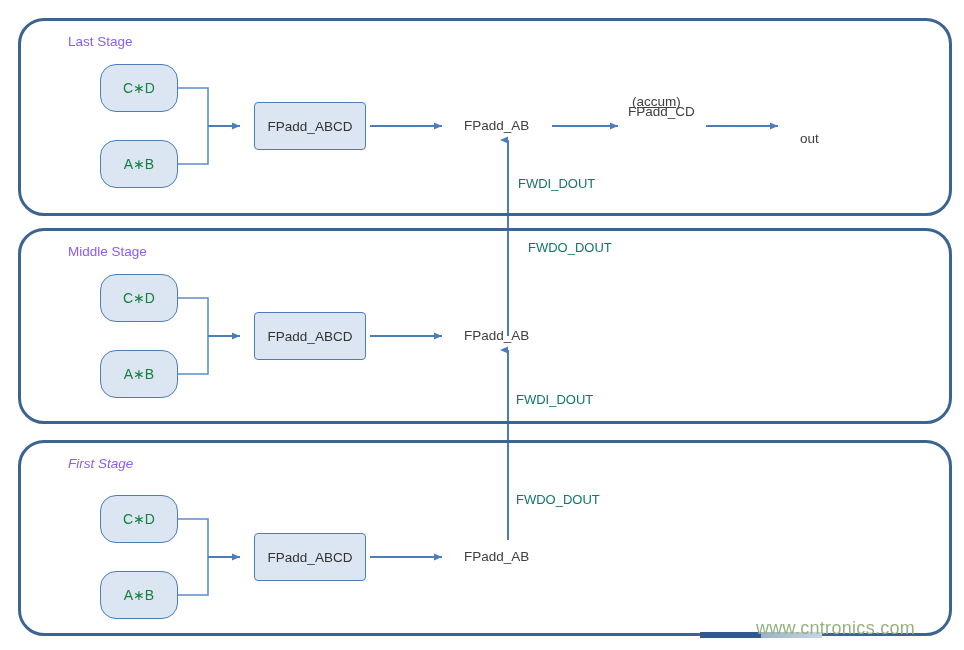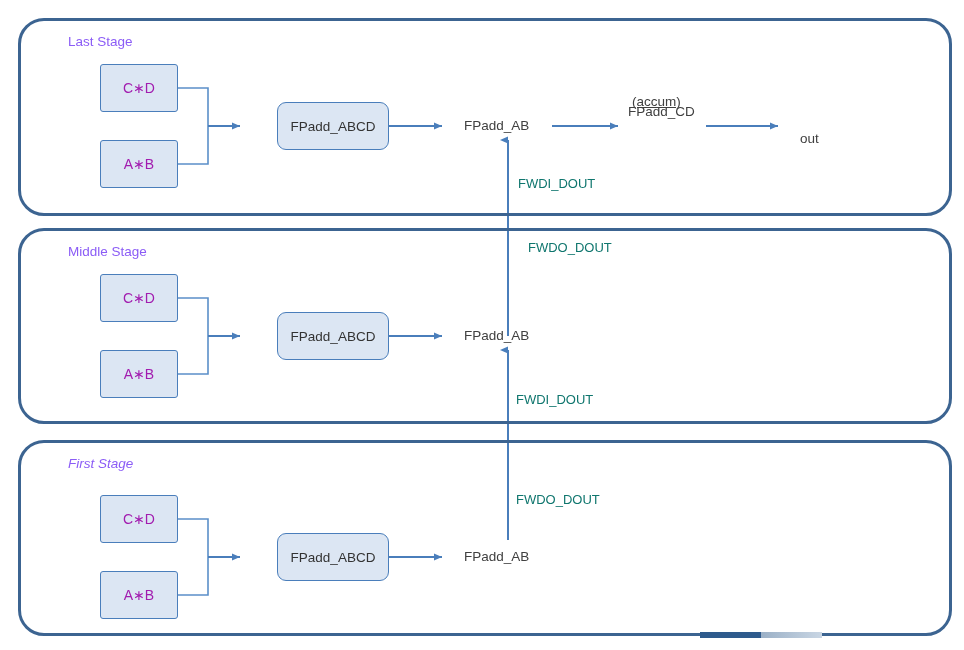--- a/index.html
+++ b/index.html
@@ -29,38 +29,37 @@
     color:#8b5cf6;
     white-space:nowrap;
   }
 
   
   .opbox{
     position:absolute;
     width:78px;height:48px;
     background:#dce6f3;
     border:1.6px solid #4a7ebb;
-    border-radius:3px;
+    border-radius:16px;
     box-sizing:border-box;
     display:flex;align-items:center;justify-content:center;
-    font-size:14px;color:#a21caf;
+    font-size:14px;color:#15803d;
   }
 
   
   .addbox{
     position:absolute;
     width:112px;height:48px;
     background:#dce6f3;
     border:1.6px solid #4a7ebb;
-    border-radius:9px;
+    border-radius:4px;
     box-sizing:border-box;
     display:flex;align-items:center;justify-content:center;
     font-size:13.5px;color:#333333;
     white-space:nowrap;
-    margin-left:23px;
   }
 
   
   .node-text{
     position:absolute;
     font-size:13.5px;
     color:#404040;
     white-space:nowrap;
   }
   .wire-label{
@@ -167,14 +166,15 @@
   <div class="opbox" style="left:100px;top:495px;">C∗D</div>
   <div class="opbox" style="left:100px;top:571px;">A∗B</div>
 
   <div class="addbox" style="left:254px;top:533px;">FPadd_ABCD</div>
 
   <div class="node-text" style="left:464px;top:549px;">FPadd_AB</div>
 
   <div class="wire-label" style="left:516px;top:492px;">FWDO_DOUT</div>
 
   <div class="wm-bar"></div>
+  <div class="watermark">www.cntronics.com</div>
 
 </div>
 
 </body></html>

